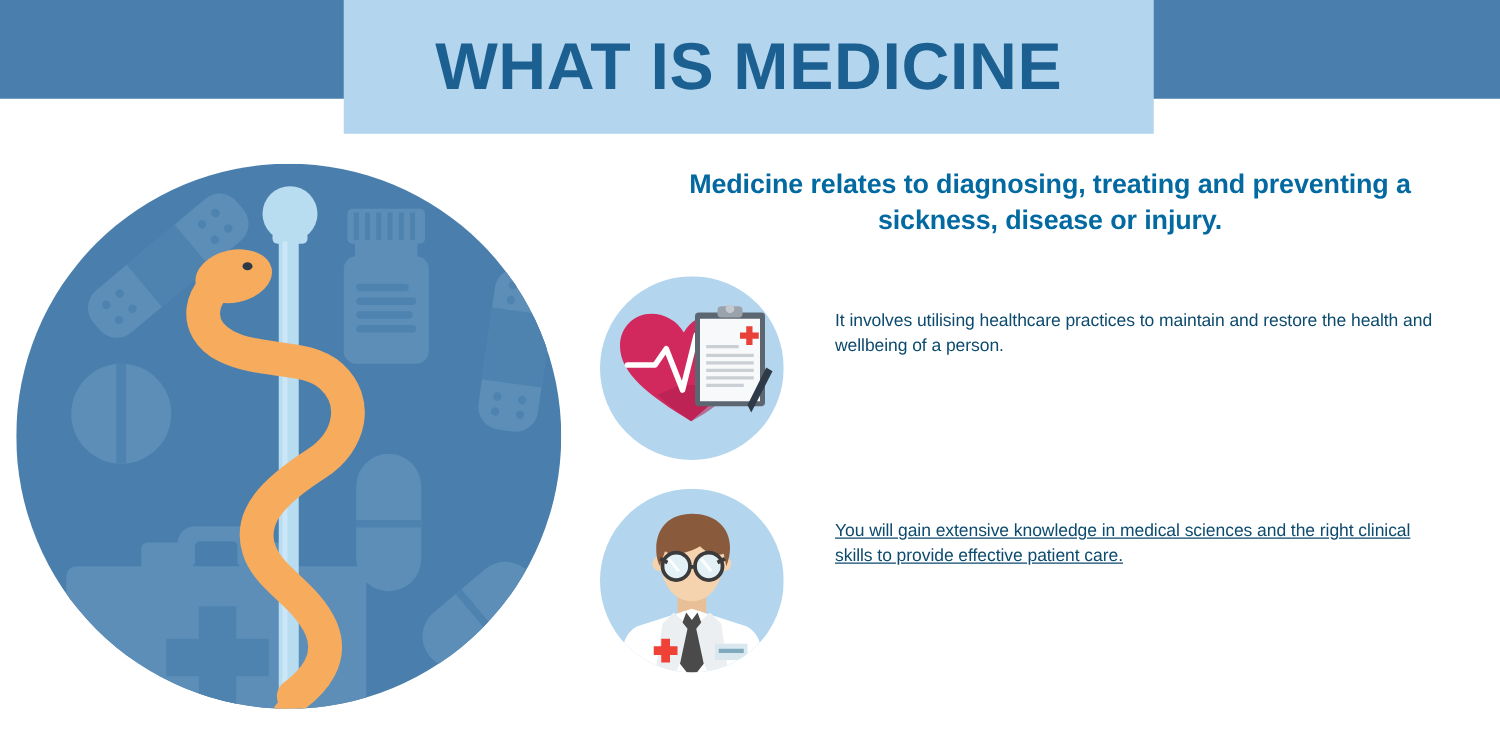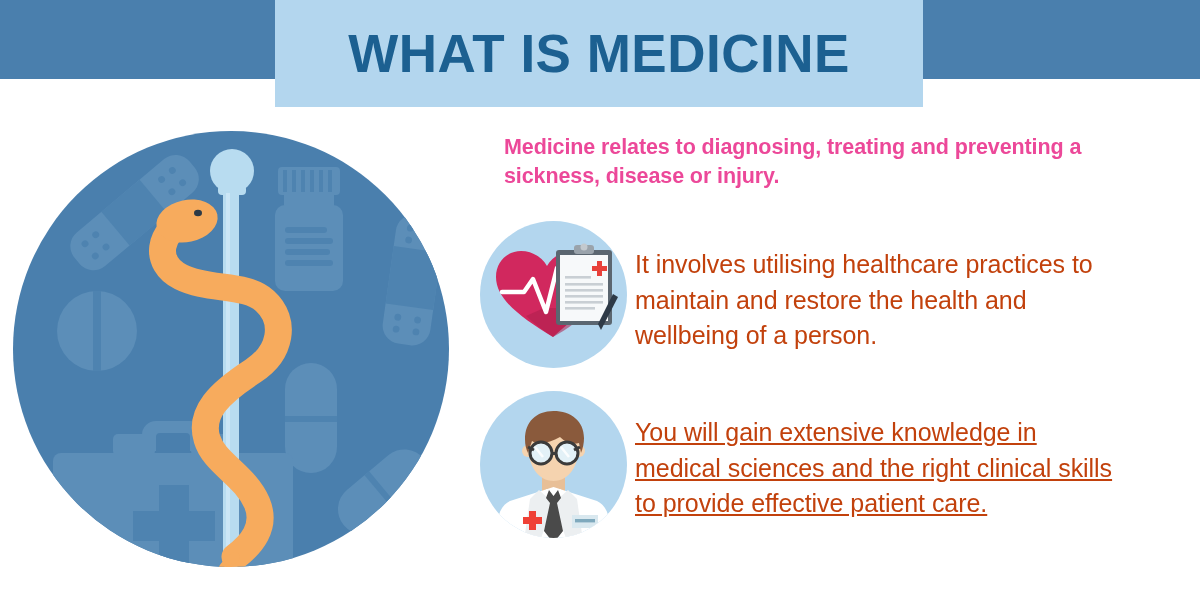--- a/index.html
+++ b/index.html
@@ -63,25 +63,26 @@
     top: 107px;
     width: 722px;
     height: 488px;
   }
 
   #intro {
     position: absolute;
     left: 26px;
     top: 26px;
     width: 672px;
-    color: #ec4899;
+    color: #0369a1;
     font-size: 21.5px;
     font-weight: bold;
     line-height: 1.33;
     letter-spacing: -0.1px;
+    text-align: center;
   }
 
   .row {
     position: absolute;
     left: 0;
     width: 722px;
   }
   #row-1 { top: 114px; }
   #row-2 { top: 284px; }
 
@@ -89,24 +90,24 @@
     position: absolute;
     left: 2px;
     top: 0;
     width: 147px;
     height: 147px;
   }
   .icon-circle svg { display: block; }
 
   .row-text {
     position: absolute;
-    left: 157px;
+    left: 190px;
     width: 490px;
-    color: #c2410c;
-    font-size: 25px;
+    color: #0c4a6e;
+    font-size: 14px;
     line-height: 1.42;
     letter-spacing: -0.05px;
   }
   #row-1 .row-text { top: 26px; }
   #row-2 .row-text { top: 24px; text-decoration: underline; }
 </style>
 </head>
 <body>
 
 <div id="header">

